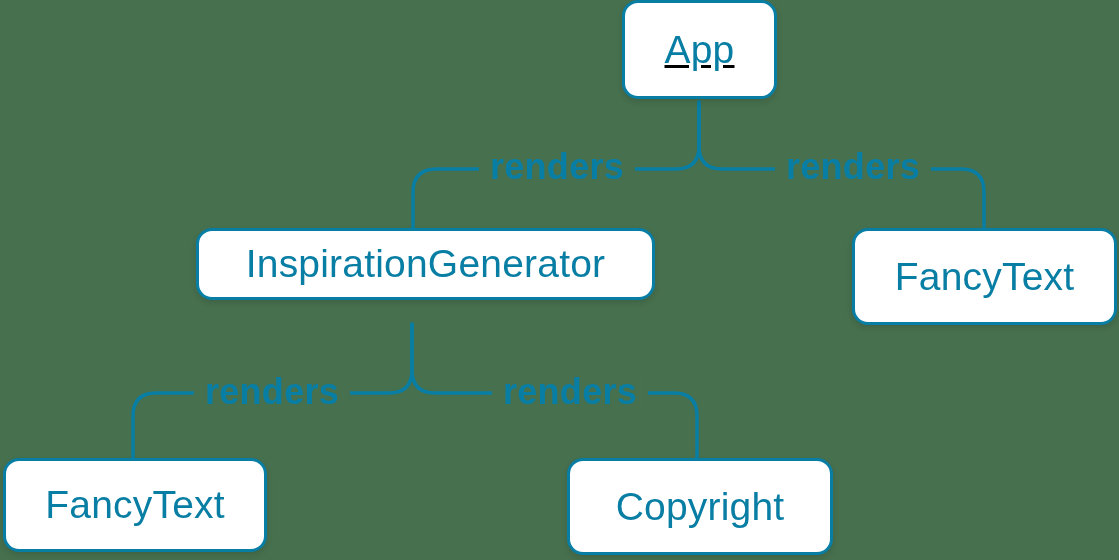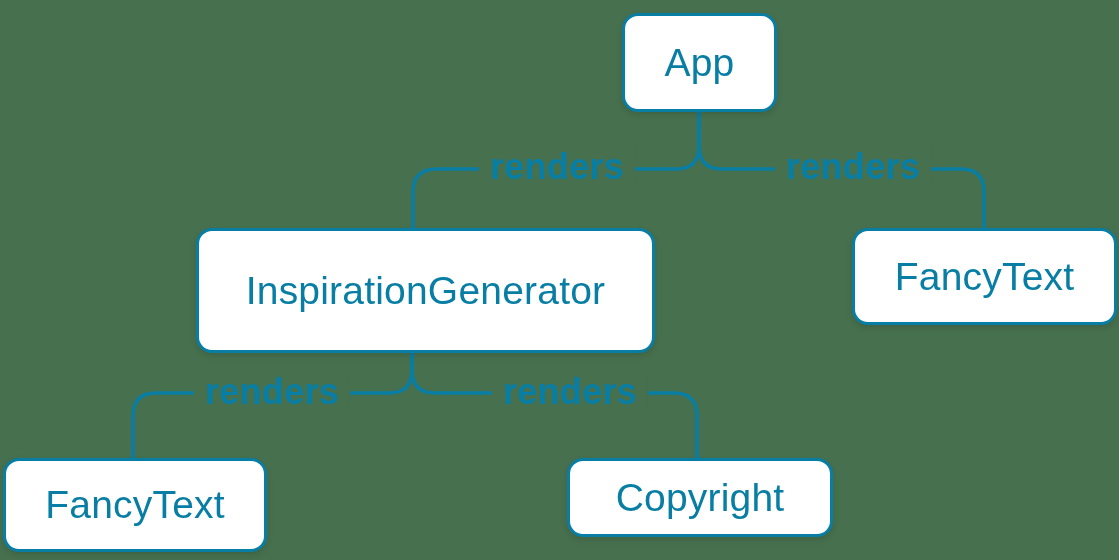--- a/index.html
+++ b/index.html
@@ -41,25 +41,25 @@
     justify-content: center;
     box-shadow: 0 3px 6px rgba(0,0,0,0.12);
   }
   .node .node-label {
     color: var(--accent);
     font-size: 39px;
     font-weight: 500;
     letter-spacing: 0.2px;
     white-space: nowrap;
   }
-  .node-app            { left: 622px; top: 13px;   width: 155px; height: 99px; }
-  .node-inspiration    { left: 196px; top: 228px; width: 459px; height: 125px; }
+  .node-app            { left: 622px; top: 0;   width: 155px; height: 99px; text-decoration: underline; }
+  .node-inspiration    { left: 196px; top: 228px; width: 459px; height: 72px; }
   .node-fancy-top      { left: 852px; top: 228px; width: 265px; height: 97px; }
   .node-fancy-bottom   { left: 3px;   top: 458px; width: 264px; height: 94px; }
-  .node-copyright      { left: 567px; top: 458px; width: 266px; height: 79px; }
+  .node-copyright      { left: 567px; top: 458px; width: 266px; height: 97px; }
   .edge-label {
     position: absolute;
     transform: translate(-50%, -50%);
     color: var(--accent);
     background: var(--bg);
     font-size: 36px;
     font-weight: 600;
     letter-spacing: 0.3px;
     padding: 2px 11px;
     white-space: nowrap;

